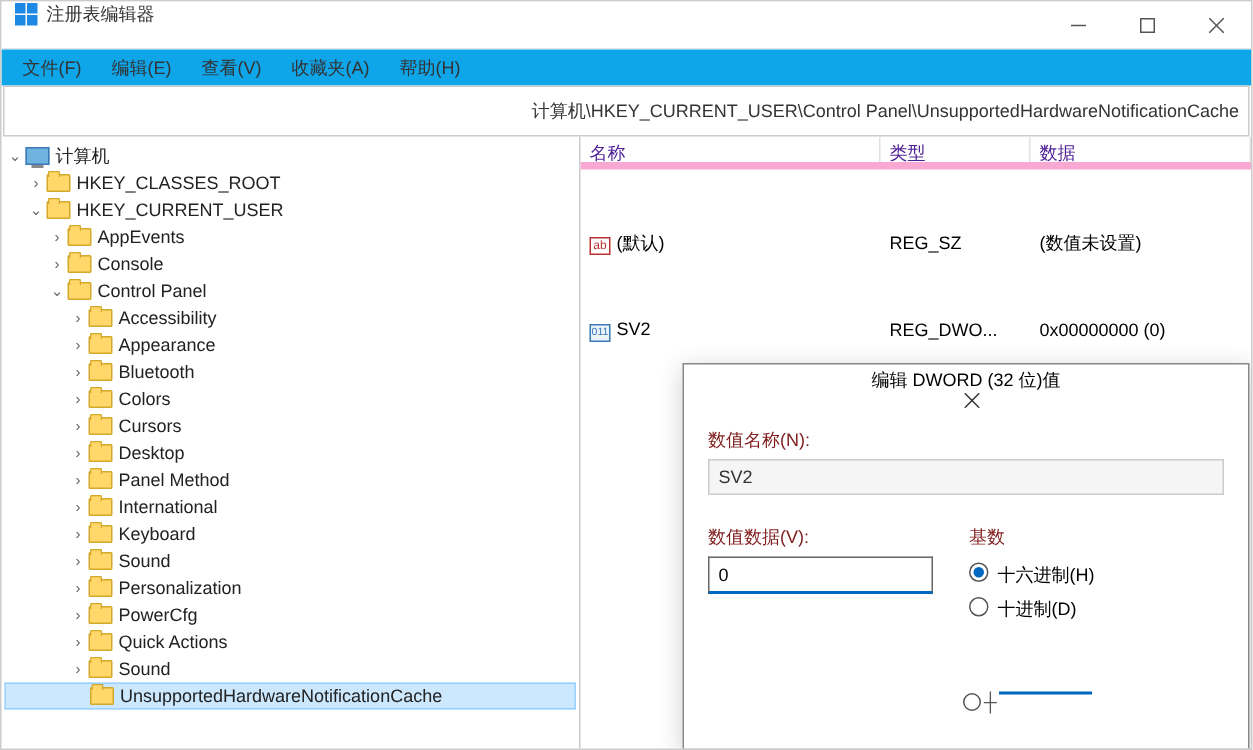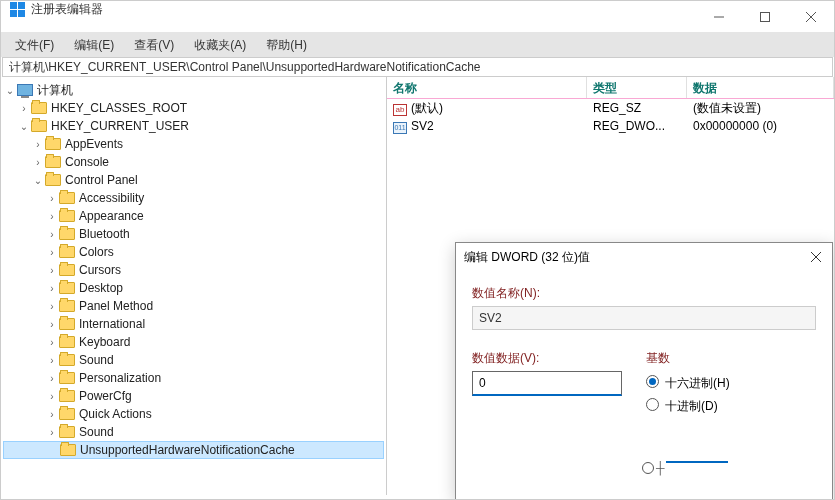--- a/index.html
+++ b/index.html
@@ -5,52 +5,52 @@
 * { box-sizing: border-box; margin: 0; padding: 0; font-family: "Microsoft YaHei", "Segoe UI", sans-serif; font-size: 12px; }
 body { background: #fff; width: 835px; height: 500px; position: relative; overflow: hidden; border: 1px solid #ccc; }
 
 .titlebar { height: 32px; display: flex; align-items: flex-start; padding-left: 8px; background: #fff; border-bottom: 1px solid #e5e5e5; }
 .titlebar .app-icon { width: 16px; height: 16px; margin-right: 6px; display: flex; flex-wrap: wrap; }
 .titlebar .app-icon span { width: 7px; height: 7px; background: #1e88e5; margin: 0.5px; }
 .titlebar .title { flex: 0 0 auto; color: #333; }
 .titlebar .spacer { flex: 1; }
 .titlebar .winbtn { width: 46px; height: 32px; display: flex; align-items: center; justify-content: center; color: #555; }
 
-.menubar { height: 24px; display: flex; align-items: center; padding: 2px 6px; gap: 4px; background: #e5e5e5; }
+.menubar { height: 24px; display: flex; align-items: center; padding: 2px 6px; gap: 4px; background: #0ea5e9; }
 .menubar .menu { padding: 2px 8px; cursor: default; color: #333; }
 
-.pathbar { height: 20px; border: 1px solid #ccc; margin: 0 1px; padding: 2px 6px; color: #333; display: flex; align-items: center; }
+.pathbar { height: 34px; border: 1px solid #ccc; margin: 0 1px; padding: 2px 6px; color: #333; display: flex; align-items: center; justify-content: flex-end; }
 
 .content { display: flex; height: calc(100% - 32px - 24px - 22px - 2px); }
 .tree { width: 386px; border-right: 1px solid #ccc; overflow: auto; padding: 4px 2px; }
 .list { flex: 1; overflow: auto; }
 
 .tree-row { display: flex; align-items: center; height: 18px; padding: 0 2px; cursor: default; white-space: nowrap; }
 .tree-row.selected { background: #cce8ff; border: 1px solid #99d1ff; height: 18px; align-items: center; }
 .chev { width: 14px; display: inline-flex; justify-content: center; color: #666; font-size: 10px; }
 .icon-pc { width: 16px; height: 12px; margin-right: 4px; position: relative; }
 .icon-pc::before { content: ""; position: absolute; inset: 0; border: 1px solid #3b78b5; background: #6fb3e0; }
 .icon-pc::after { content: ""; position: absolute; bottom: -2px; left: 4px; width: 8px; height: 2px; background: #888; }
 .icon-folder { width: 16px; height: 12px; background: #ffd76a; border: 1px solid #d4a92a; border-radius: 1px; margin-right: 4px; position: relative; }
 .icon-folder::before { content: ""; position: absolute; top: -3px; left: 0; width: 6px; height: 3px; background: #ffd76a; border: 1px solid #d4a92a; border-bottom: none; border-radius: 1px 1px 0 0; }
 .tree-label { color: #222; }
 
-.list-header { display: flex; border-bottom: 1px solid #f9a8d4; height: 22px; color: #0f766e; font-weight: bold; }
+.list-header { display: flex; border-bottom: 5px solid #f9a8d4; height: 22px; color: #4c1d95; }
 .list-header .col { padding: 3px 6px; border-right: 1px solid #e0e0e0; }
 .col-name { width: 200px; }
 .col-type { width: 100px; }
 .col-data { flex: 1; }
-.list-row { display: flex; height: 18px; align-items: center; }
+.list-row { display: flex; height: 18px; align-items: center; margin-top: 40px; }
 .list-row .col { padding: 1px 6px; overflow: hidden; text-overflow: ellipsis; white-space: nowrap; }
 .icon-ab { width: 14px; height: 12px; border: 1px solid #b33; color: #b33; font-size: 8px; line-height: 10px; text-align: center; margin-right: 4px; background: #fff; display: inline-block; }
 .icon-bin { width: 14px; height: 12px; border: 1px solid #3b78b5; color: #3b78b5; font-size: 7px; line-height: 10px; text-align: center; margin-right: 4px; background: #eaf3fb; display: inline-block; }
 
 
 .dialog { position: absolute; left: 454px; top: 241px; width: 378px; height: 258px; background: #fff; border: 1px solid #888; box-shadow: 0 4px 16px rgba(0,0,0,0.2); }
-.dlg-title { height: 28px; display: flex; align-items: center; padding: 2px 8px; font-size: 12px; }
+.dlg-title { height: 28px; display: flex; align-items: center; padding: 2px 8px; font-size: 12px; flex-direction: column; }
 .dlg-title .t { flex: 1; }
 .dlg-close { width: 32px; height: 28px; display: flex; align-items: center; justify-content: center; margin-right: -8px; }
 .dlg-body { padding: 8px 16px; }
 .dlg-label { margin: 6px 0 4px; color: #7f1d1d; }
 .dlg-input-ro { width: 100%; border: 1px solid #ccc; background: #f5f5f5; padding: 4px 6px; color: #333; }
 .dlg-row { display: flex; gap: 24px; margin-top: 14px; }
 .dlg-col { display: flex; flex-direction: column; }
 .dlg-input { width: 150px; border: 1px solid #666; border-bottom: 2px solid #0067c0; padding: 4px 6px; }
 .radiogroup { display: flex; flex-direction: column; gap: 6px; margin-top: 4px; }
 .radio { display: flex; align-items: flex-start; gap: 6px; }

